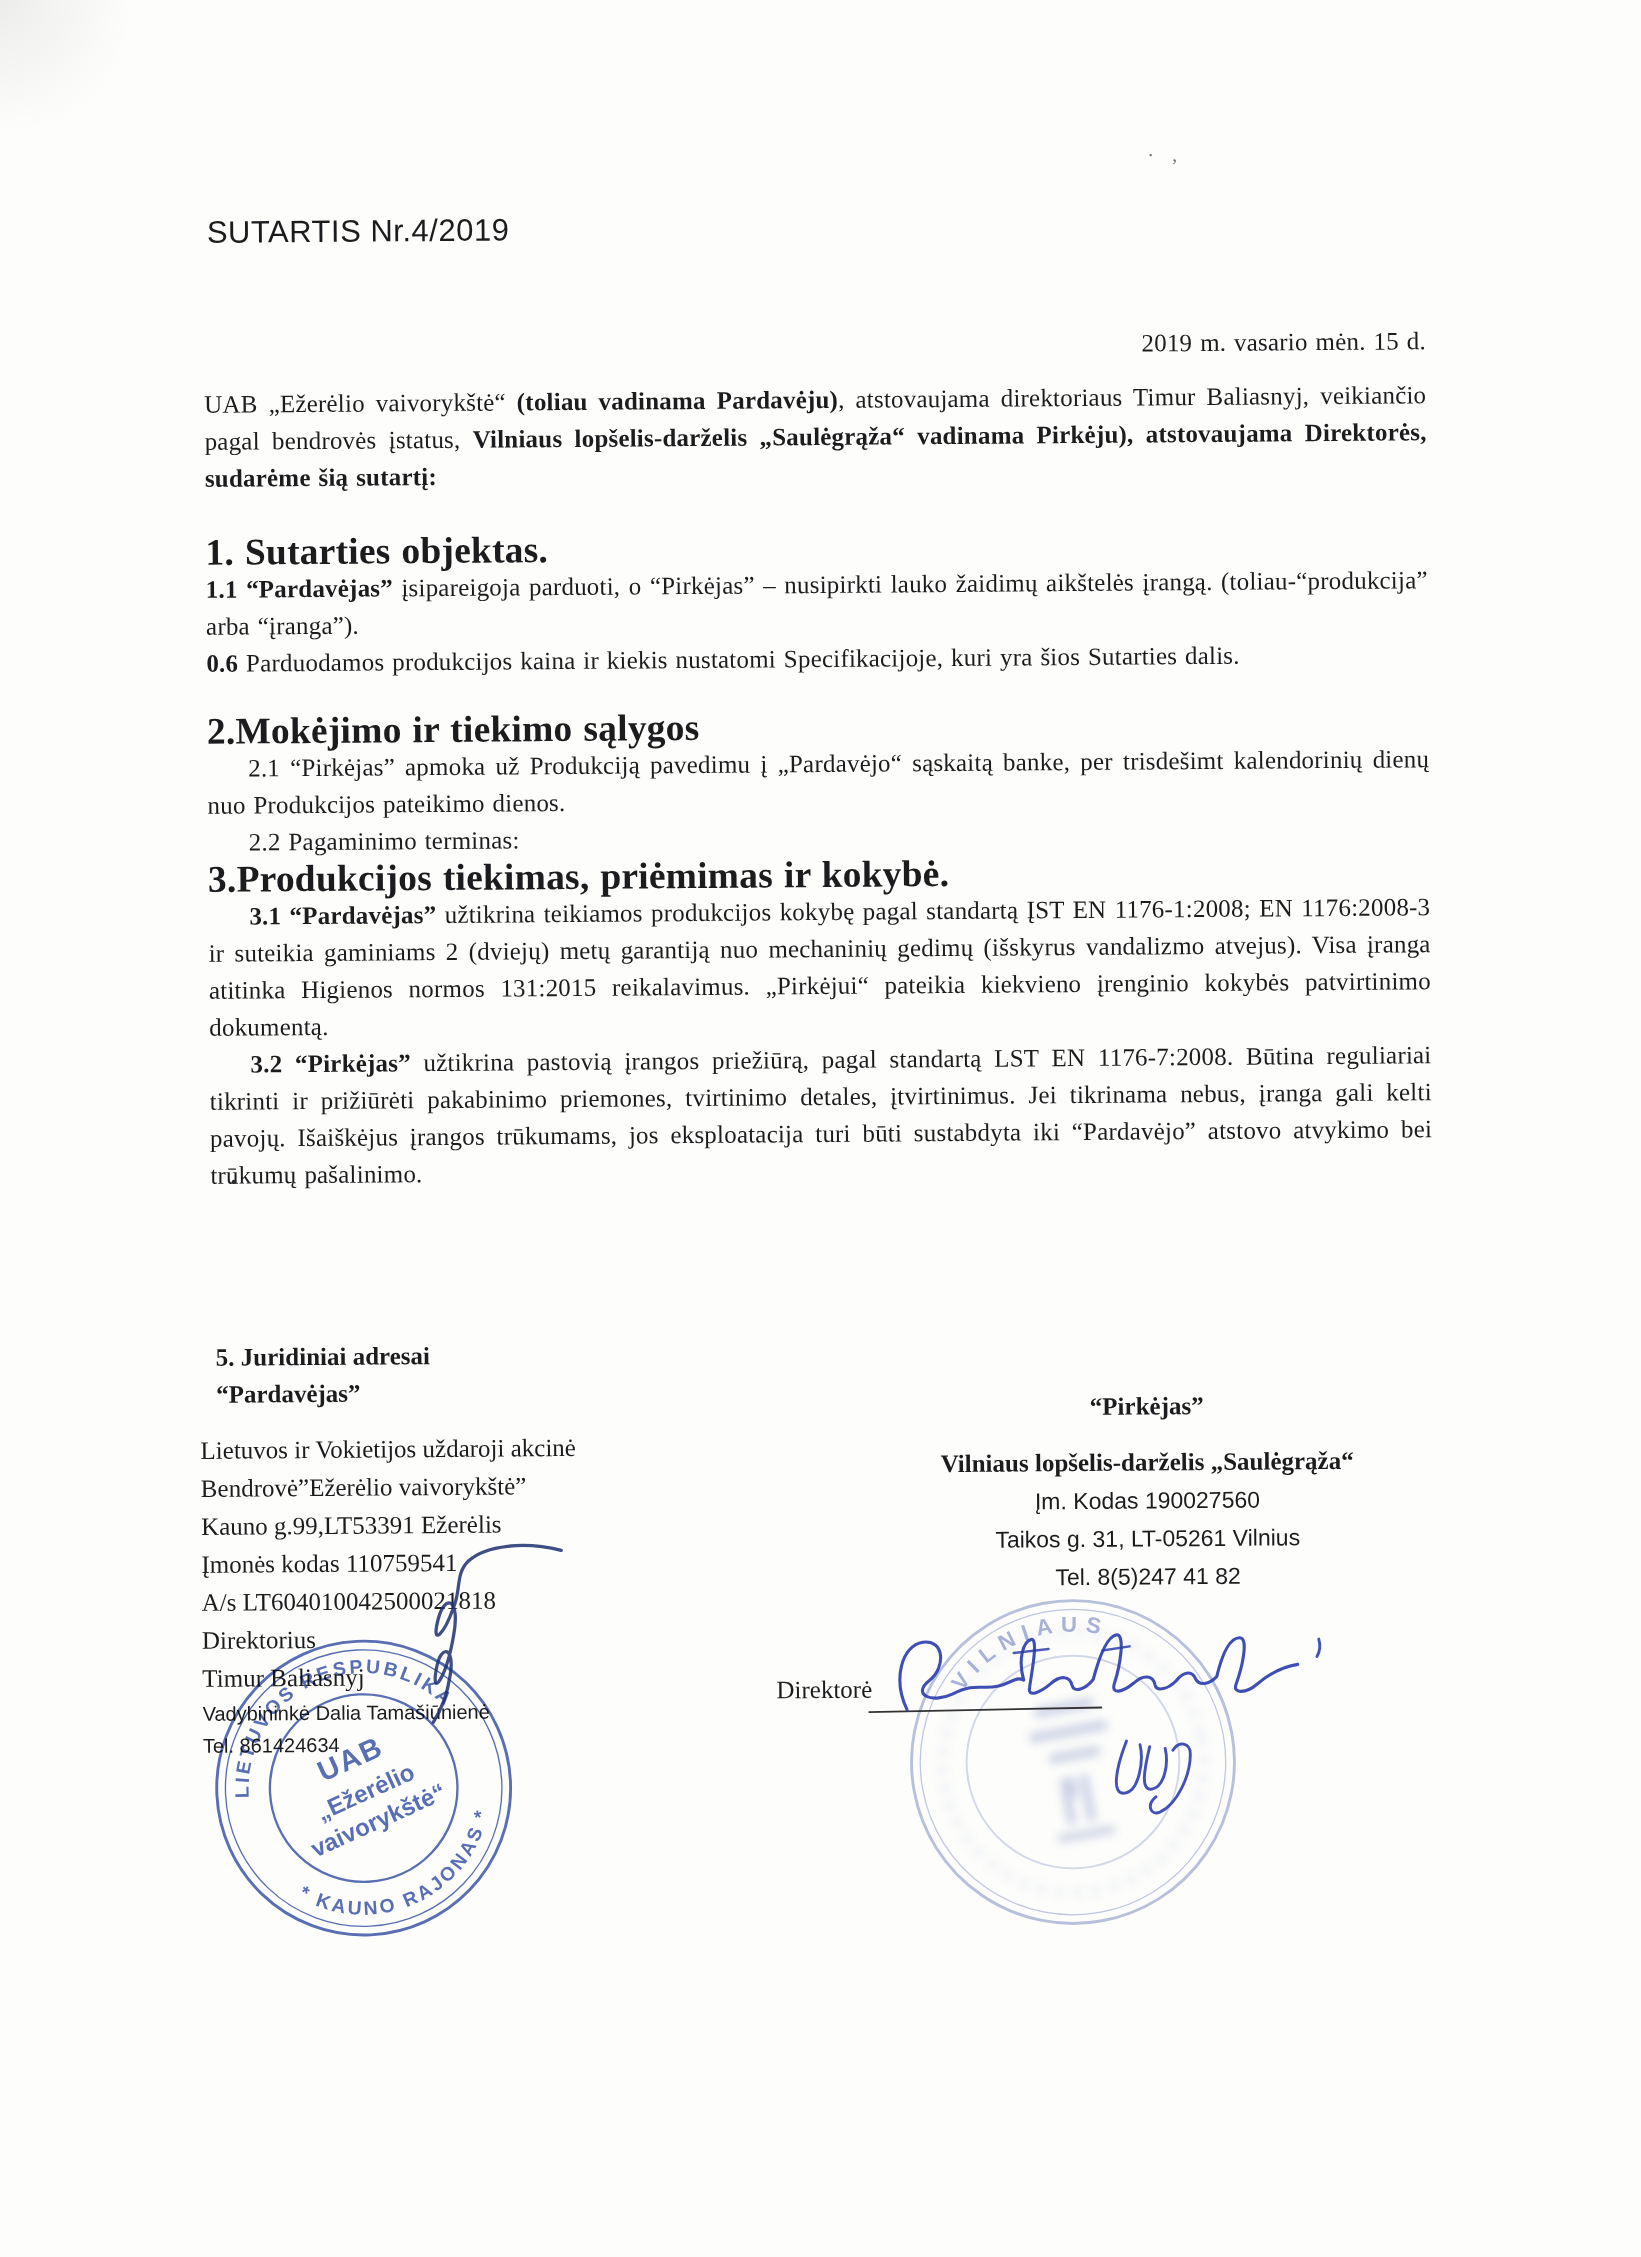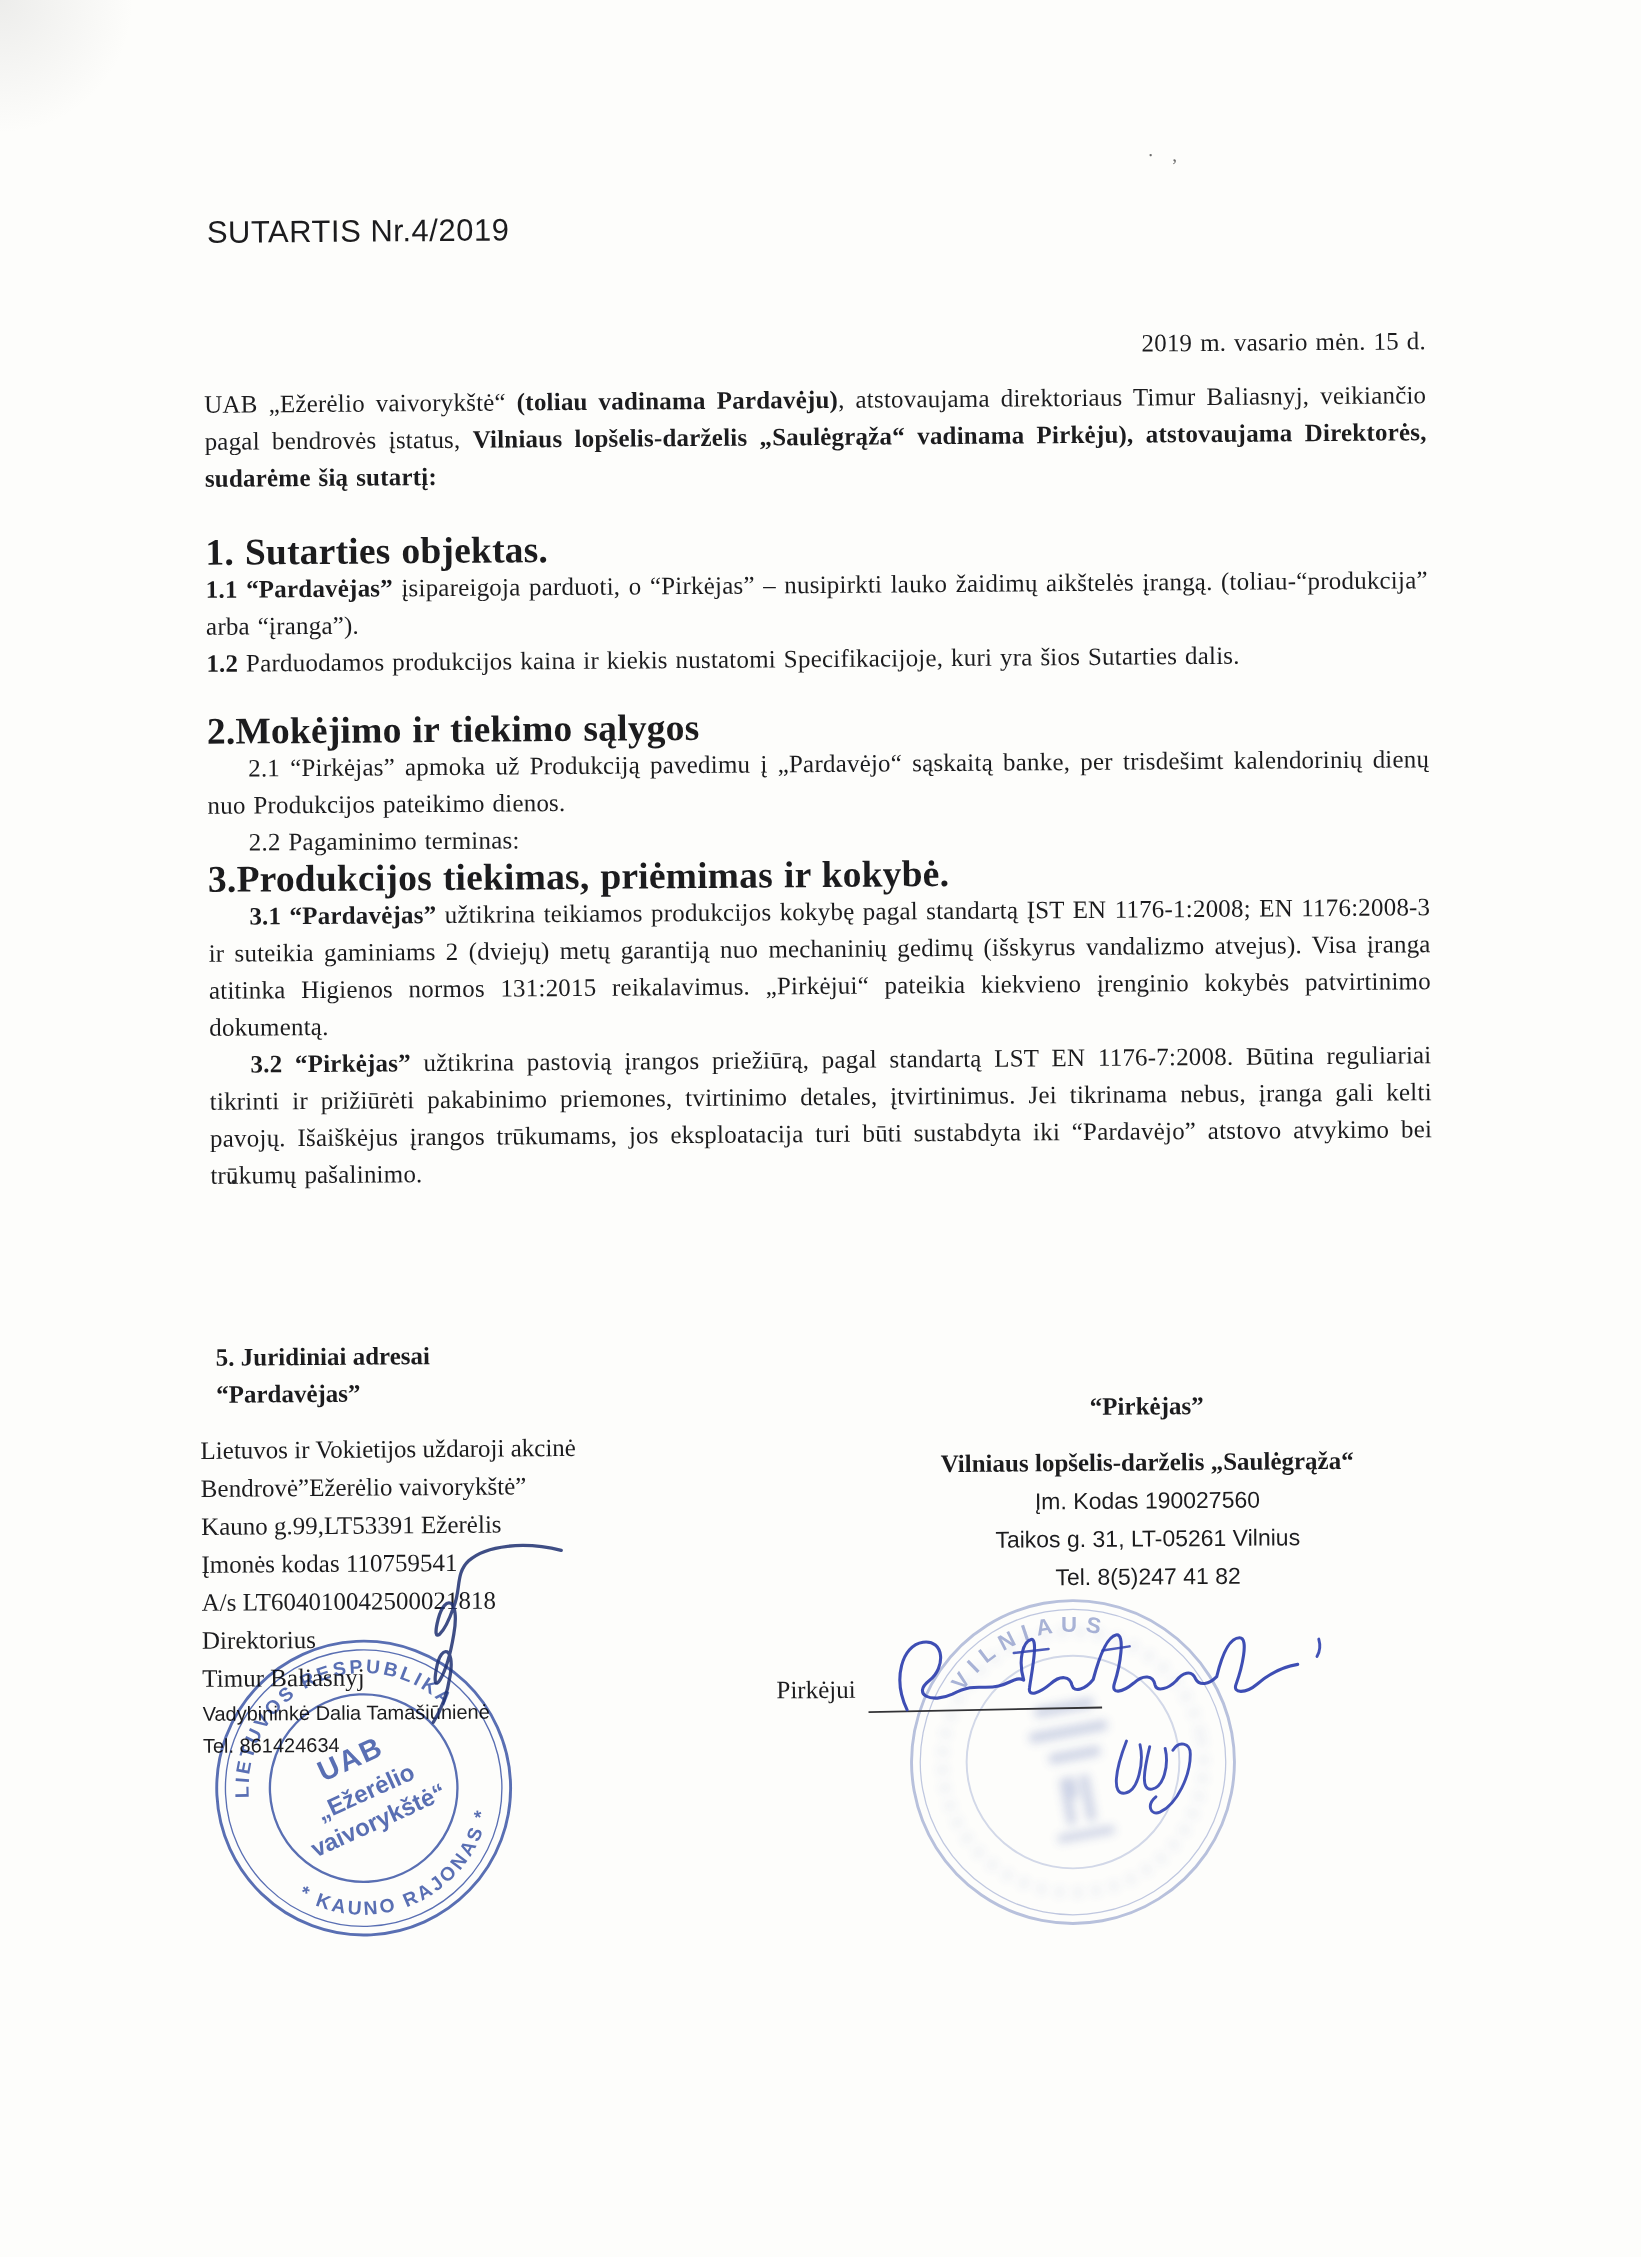--- a/index.html
+++ b/index.html
@@ -80,21 +80,21 @@
     <div class="corner-mark">· ,</div>
 
     <div class="flow">
       <h1 class="title">SUTARTIS Nr.4/2019</h1>
       <div class="date-line">2019 m. vasario mėn. 15 d.</div>
 
       <p class="intro"><span>UAB „Ežerėlio vaivorykštė“ </span><span class="b">(toliau vadinama Pardavėju)</span><span>, atstovaujama direktoriaus Timur Baliasnyj, veikiančio pagal bendrovės įstatus, </span><span class="b">Vilniaus lopšelis-darželis „Saulėgrąža“ vadinama Pirkėju),  atstovaujama Direktorės, sudarėme šią sutartį:</span></p>
 
       <h2 class="head h1head">1. Sutarties objektas.</h2>
       <p class="just"><span class="b">1.1 “Pardavėjas”</span><span> įsipareigoja parduoti, o “Pirkėjas” – nusipirkti lauko žaidimų aikštelės įrangą. (toliau-“produkcija” arba “įranga”).</span></p>
-      <p class="just"><span class="b">1.2</span><span> Parduodamos produkcijos kaina ir kiekis nustatomi Specifikacijoje, kuri yra šios Sutarties dalis.</span></p>
+      <p class="just"><span class="b">0.6</span><span> Parduodamos produkcijos kaina ir kiekis nustatomi Specifikacijoje, kuri yra šios Sutarties dalis.</span></p>
 
       <h2 class="head h2head">2.Mokėjimo ir tiekimo sąlygos</h2>
       <p class="just ind"><span>2.1 “Pirkėjas” apmoka už Produkciją pavedimu į  „Pardavėjo“ sąskaitą banke, per trisdešimt kalendorinių dienų nuo Produkcijos pateikimo dienos.</span></p>
       <p class="ind"><span>2.2 Pagaminimo terminas:</span></p>
 
       <h2 class="head">3.Produkcijos tiekimas, priėmimas ir kokybė.</h2>
       <p class="just ind"><span class="b">3.1 “Pardavėjas”</span><span> užtikrina teikiamos produkcijos kokybę pagal standartą ĮST EN 1176-1:2008; EN 1176:2008-3 ir suteikia gaminiams 2 (dviejų) metų garantiją nuo mechaninių gedimų (išskyrus vandalizmo atvejus). Visa įranga atitinka Higienos normos 131:2015 reikalavimus. „Pirkėjui“ pateikia kiekvieno įrenginio kokybės patvirtinimo dokumentą.</span></p>
       <p class="just ind"><span class="b">3.2 “Pirkėjas”</span><span> užtikrina pastovią įrangos priežiūrą, pagal standartą LST EN 1176-7:2008. Būtina reguliariai tikrinti ir prižiūrėti pakabinimo priemones, tvirtinimo detales, įtvirtinimus. Jei tikrinama nebus, įranga gali kelti pavojų. Išaiškėjus įrangos trūkumams, jos eksploatacija turi būti sustabdyta iki “Pardavėjo” atstovo atvykimo bei trūkumų pašalinimo.</span></p>
     </div>
 
@@ -118,21 +118,21 @@
     </div>
 
     <div class="buyer-col">
       <div class="label">“Pirkėjas”</div>
       <div class="name">Vilniaus lopšelis-darželis „Saulėgrąža“</div>
       <div class="sansline">Įm. Kodas 190027560</div>
       <div class="sansline">Taikos g. 31, LT-05261 Vilnius</div>
       <div class="sansline">Tel. 8(5)247 41 82</div>
     </div>
 
-    <div class="direktore">Pirkėjui</div>
+    <div class="direktore">Direktorė</div>
 
     <svg class="stamp stamp-seller" viewBox="0 0 330 330">
       <defs>
         <path id="sArcTop" d="M 46 165 A 119 119 0 0 1 284 165"></path>
         <path id="sArcBot" d="M 34 165 A 131 131 0 0 0 296 165"></path>
       </defs>
       <circle cx="165" cy="165" r="152" fill="none" style="stroke:var(--stamp-blue,#3c55a6)" stroke-width="3"></circle>
       <circle cx="165" cy="165" r="143" fill="none" style="stroke:var(--stamp-blue,#3c55a6)" stroke-width="1.4"></circle>
       <circle cx="165" cy="165" r="97" fill="none" style="stroke:var(--stamp-blue,#3c55a6)" stroke-width="2.4"></circle>
       <text font-size="20" letter-spacing="3"><textPath href="#sArcTop" startOffset="50%" text-anchor="middle">LIETUVOS RESPUBLIKA</textPath></text>

